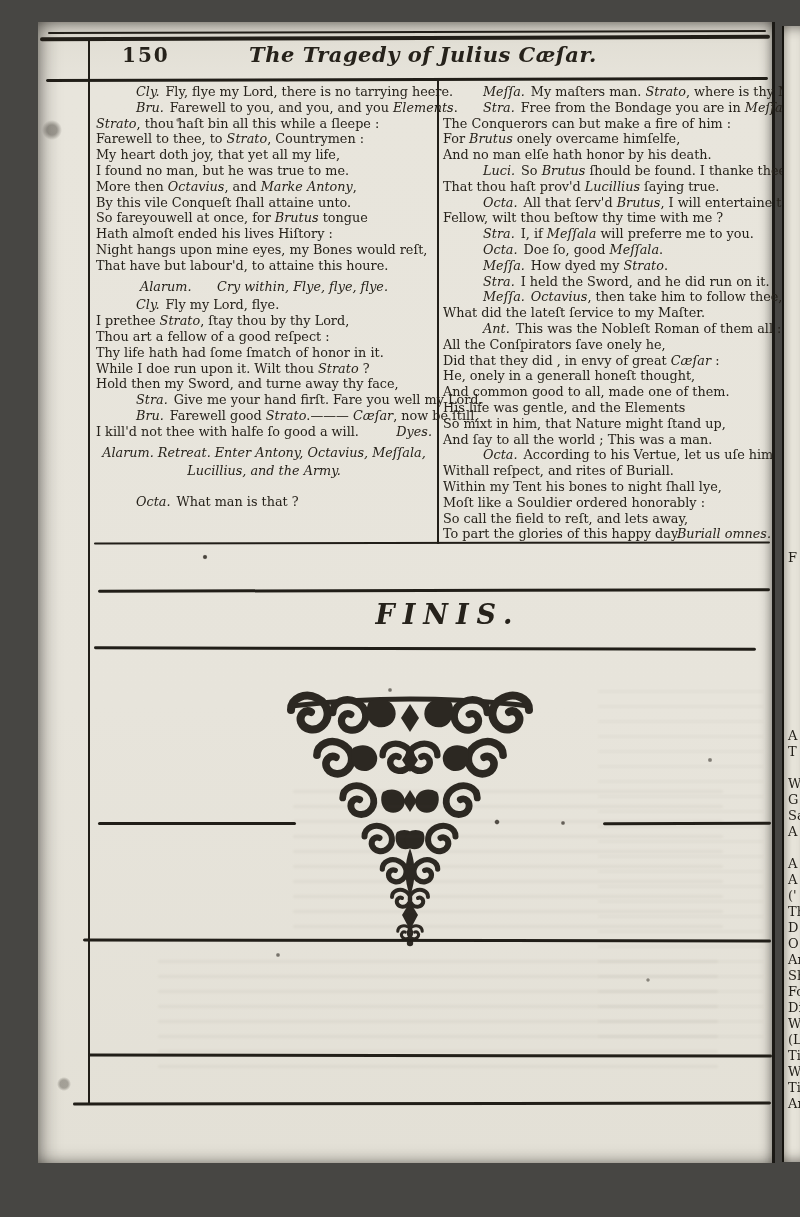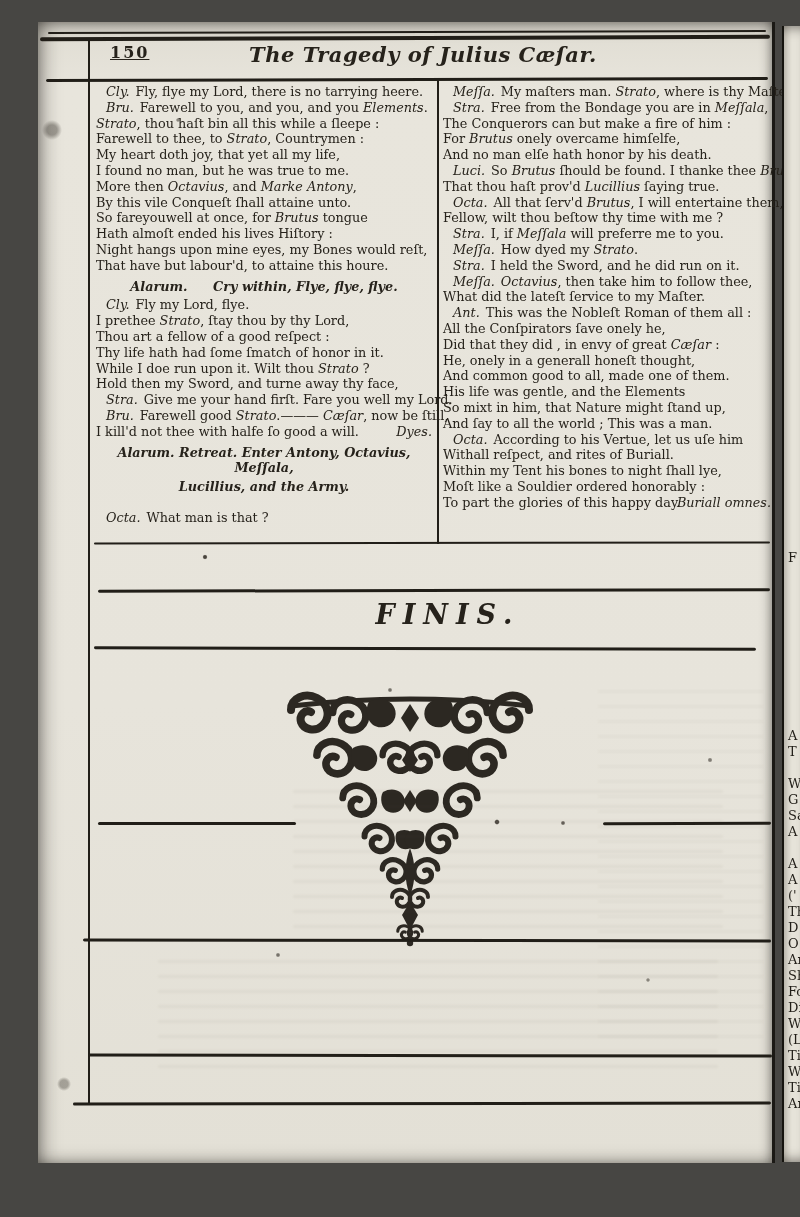--- a/index.html
+++ b/index.html
@@ -40,31 +40,31 @@
   .vrule-center{left:399px;top:58px;height:464px;}
   .rule-text-bottom{left:56px;top:520px;width:676px;transform:rotate(-.1deg);}
   .rule-finis-top{left:60px;top:567px;width:672px;height:3px;transform:rotate(-.12deg);}
   .rule-finis-bottom{left:56px;top:625px;width:662px;height:3px;transform:rotate(.12deg);}
   .rule-flank-left{left:60px;top:800px;width:198px;height:3px;}
   .rule-flank-right{left:565px;top:800px;width:168px;height:3px;transform:rotate(-.2deg);}
   .rule-mid{left:45px;top:917px;width:688px;height:3px;transform:rotate(.08deg);}
   .rule-low-a{left:50px;top:1032px;width:684px;height:3px;transform:rotate(.1deg);}
   .rule-low-b{left:35px;top:1080px;width:698px;height:3px;transform:rotate(-.08deg);}
 
-  .pageno{position:absolute;left:72px;top:21px;font-size:16px;font-weight:bold;letter-spacing:2px;text-decoration:underline;}
+  .pageno{position:absolute;left:84px;top:21px;font-size:20px;font-weight:bold;letter-spacing:2px;}
   .running-title{position:absolute;left:150px;top:20px;width:470px;text-align:center;
     font-size:21px;font-style:italic;font-weight:bold;letter-spacing:.5px;}
 
   .col{position:absolute;top:62px;font-size:12.8px;line-height:15.8px;}
   .col-left{left:58px;width:336px;}
   .col-right{left:405px;width:328px;}
   .tline{white-space:nowrap;}
   .tline.d{text-indent:10px;}
-  .sp{font-style:italic;margin-right:6px;}
-  .stage{text-align:center;font-style:italic;margin:5px 0 3px;white-space:normal;font-weight:bold;}
+  .sp{font-style:italic;margin-right:6px;margin-left:30px;}
+  .stage{text-align:center;font-style:italic;margin:5px 0 3px;white-space:normal;}
   .stage + .stage{margin-top:0;margin-bottom:15px;}
   .trail{float:right;font-style:italic;}
 
   .finis{position:absolute;left:0;top:577px;width:734px;text-align:center;
     font-size:27px;font-style:italic;font-weight:bold;letter-spacing:8px;padding-left:43px;}
 
   .ornament{position:absolute;left:247px;top:668px;width:250px;height:258px;}
 
   .ghost{position:absolute;filter:blur(1px);opacity:.55;pointer-events:none;
     background:repeating-linear-gradient(180deg, rgba(92,82,64,.09) 0 3px, transparent 3px 15px);}
@@ -130,36 +130,38 @@
         <div class="tline d"><i class="sp">Meſſa.</i>My maſters man. <i>Strato</i>, where is thy Maſter?</div>
         <div class="tline d"><i class="sp">Stra.</i>Free from the Bondage you are in <i>Meſſala</i>,</div>
         <div class="tline">The Conquerors can but make a fire of him :</div>
         <div class="tline">For <i>Brutus</i> onely overcame himſelfe,</div>
         <div class="tline">And no man elſe hath honor by his death.</div>
         <div class="tline d"><i class="sp">Luci.</i>So <i>Brutus</i> ſhould be found. I thanke thee <i>Brutus</i></div>
         <div class="tline">That thou haſt prov'd <i>Lucillius</i> ſaying true.</div>
         <div class="tline d"><i class="sp">Octa.</i>All that ſerv'd <i>Brutus</i>, I will entertaine them,</div>
         <div class="tline">Fellow, wilt thou beſtow thy time with me ?</div>
         <div class="tline d"><i class="sp">Stra.</i>I, if <i>Meſſala</i> will preferre me to you.</div>
+        <div class="tline d"><i class="sp">Octa.</i>Doe ſo, good <i>Meſſala</i>.</div>
         <div class="tline d"><i class="sp">Meſſa.</i>How dyed my <i>Strato</i>.</div>
         <div class="tline d"><i class="sp">Stra.</i>I held the Sword, and he did run on it.</div>
         <div class="tline d"><i class="sp">Meſſa.</i><i>Octavius</i>, then take him to follow thee,</div>
         <div class="tline">What did the lateſt ſervice to my Maſter.</div>
         <div class="tline d"><i class="sp">Ant.</i>This was the Nobleſt Roman of them all :</div>
         <div class="tline">All the Conſpirators ſave onely he,</div>
         <div class="tline">Did that they did , in envy of great <i>Cæſar</i> :</div>
         <div class="tline">He, onely in a generall honeſt thought,</div>
         <div class="tline">And common good to all, made one of them.</div>
         <div class="tline">His life was gentle, and the Elements</div>
         <div class="tline">So mixt in him, that Nature might ſtand up,</div>
         <div class="tline">And ſay to all the world ; This was a man.</div>
         <div class="tline d"><i class="sp">Octa.</i>According to his Vertue, let us uſe him</div>
         <div class="tline">Withall reſpect, and rites of Buriall.</div>
         <div class="tline">Within my Tent his bones to night ſhall lye,</div>
         <div class="tline">Moſt like a Souldier ordered honorably :</div>
+        <div class="tline">So call the field to reſt, and lets away,</div>
         <div class="tline"><span class="trail"><i>Buriall omnes.</i></span>To part the glories of this happy day.</div>
       </div>
 
     <div class="hrule rule-text-bottom"></div>
 
     <div class="hrule rule-finis-top"></div>
     <div class="finis">FINIS.</div>
     <div class="hrule rule-finis-bottom"></div>
 
     <svg class="ornament" viewBox="0 0 250 258" xmlns="http://www.w3.org/2000/svg">

